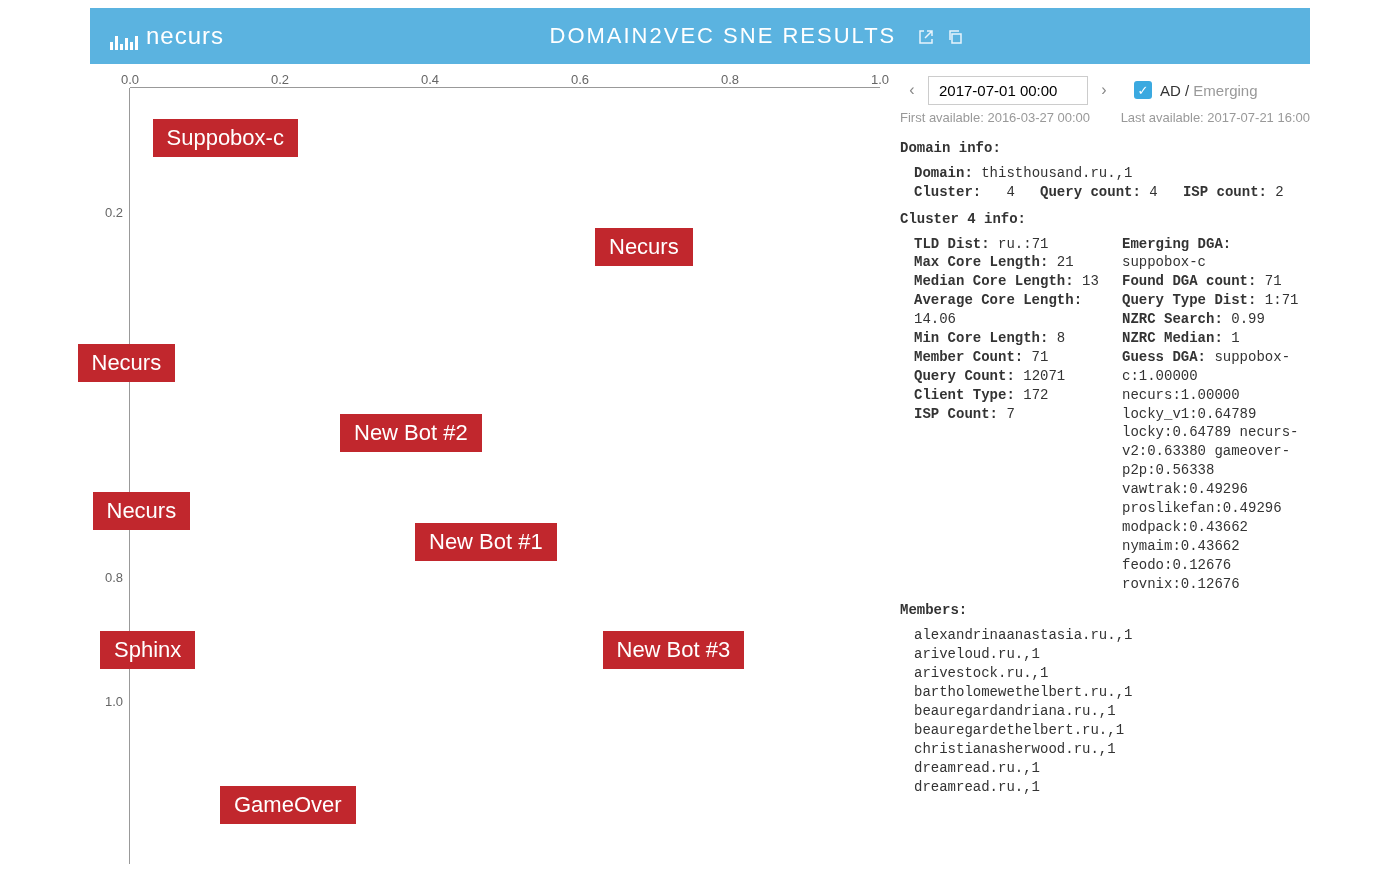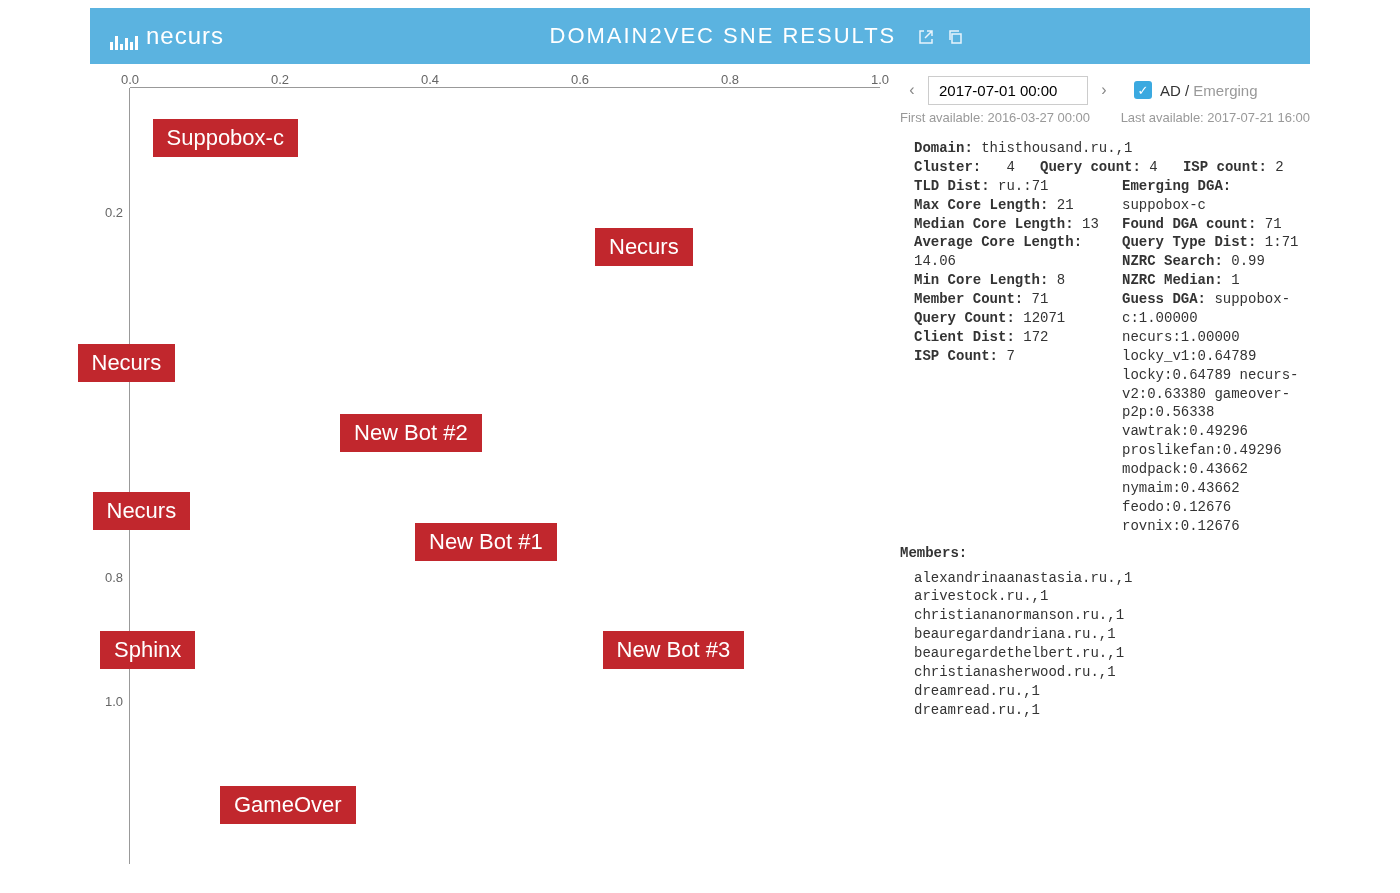--- a/index.html
+++ b/index.html
@@ -2266,56 +2266,59 @@
       <div class="nav-btn">›</div>
       <span class="check">✓</span>
       <span class="ad-label"><span>AD</span> / <span class="em">Emerging</span></span>
     </div>
     <div class="avail-row">
       <span>First available: 2016-03-27 00:00</span>
       <span>Last available: 2017-07-21 16:00</span>
     </div>
 
     <div class="mono">
+      <div class="sec-h">Domain info:</div>
       <div class="indent">
         <b>Domain:</b> <span>thisthousand.ru.,1</span><br>
         <b>Cluster:</b>&nbsp;&nbsp;&nbsp;<span>4</span>&nbsp;&nbsp;&nbsp;<b>Query count:</b> <span>4</span>&nbsp;&nbsp;&nbsp;<b>ISP count:</b> <span>2</span>
       </div>
     </div>
 
     <div class="mono">
+      <div class="sec-h">Cluster 4 info:</div>
       <div class="indent cols">
         <div class="col" id="ci-left">
             <div><b>TLD Dist:</b> ru.:71</div>
             <div><b>Max Core Length:</b> 21</div>
             <div><b>Median Core Length:</b> 13</div>
             <div><b>Average Core Length:</b> 14.06</div>
             <div><b>Min Core Length:</b> 8</div>
             <div><b>Member Count:</b> 71</div>
             <div><b>Query Count:</b> 12071</div>
-            <div><b>Client Dist:</b> 172</div>
+            <div><b>Client Type:</b> 172</div>
             <div><b>ISP Count:</b> 7</div>
           </div>
         <div class="col" id="ci-right">
             <div><b>Emerging DGA:</b> suppobox-c</div>
             <div><b>Found DGA count:</b> 71</div>
             <div><b>Query Type Dist:</b> 1:71</div>
             <div><b>NZRC Search:</b> 0.99</div>
             <div><b>NZRC Median:</b> 1</div>
             <div><b>Guess DGA:</b> suppobox-c:1.00000 necurs:1.00000 locky_v1:0.64789 locky:0.64789 necurs-v2:0.63380 gameover-p2p:0.56338 vawtrak:0.49296 proslikefan:0.49296 modpack:0.43662 nymaim:0.43662 feodo:0.12676 rovnix:0.12676</div>
           </div>
       </div>
     </div>
 
     <div class="mono">
       <div class="sec-h">Members:</div>
       <div class="indent" id="mem">
           <div>alexandrinaanastasia.ru.,1</div>
+          <div>ariveloud.ru.,1</div>
           <div>arivestock.ru.,1</div>
-          <div>christiananormanson.ru.,1</div>
+          <div>bartholomewethelbert.ru.,1</div>
           <div>beauregardandriana.ru.,1</div>
           <div>beauregardethelbert.ru.,1</div>
           <div>christianasherwood.ru.,1</div>
           <div>dreamread.ru.,1</div>
           <div>dreamread.ru.,1</div>
         </div>
     </div>
   </div>
 </div>
 

